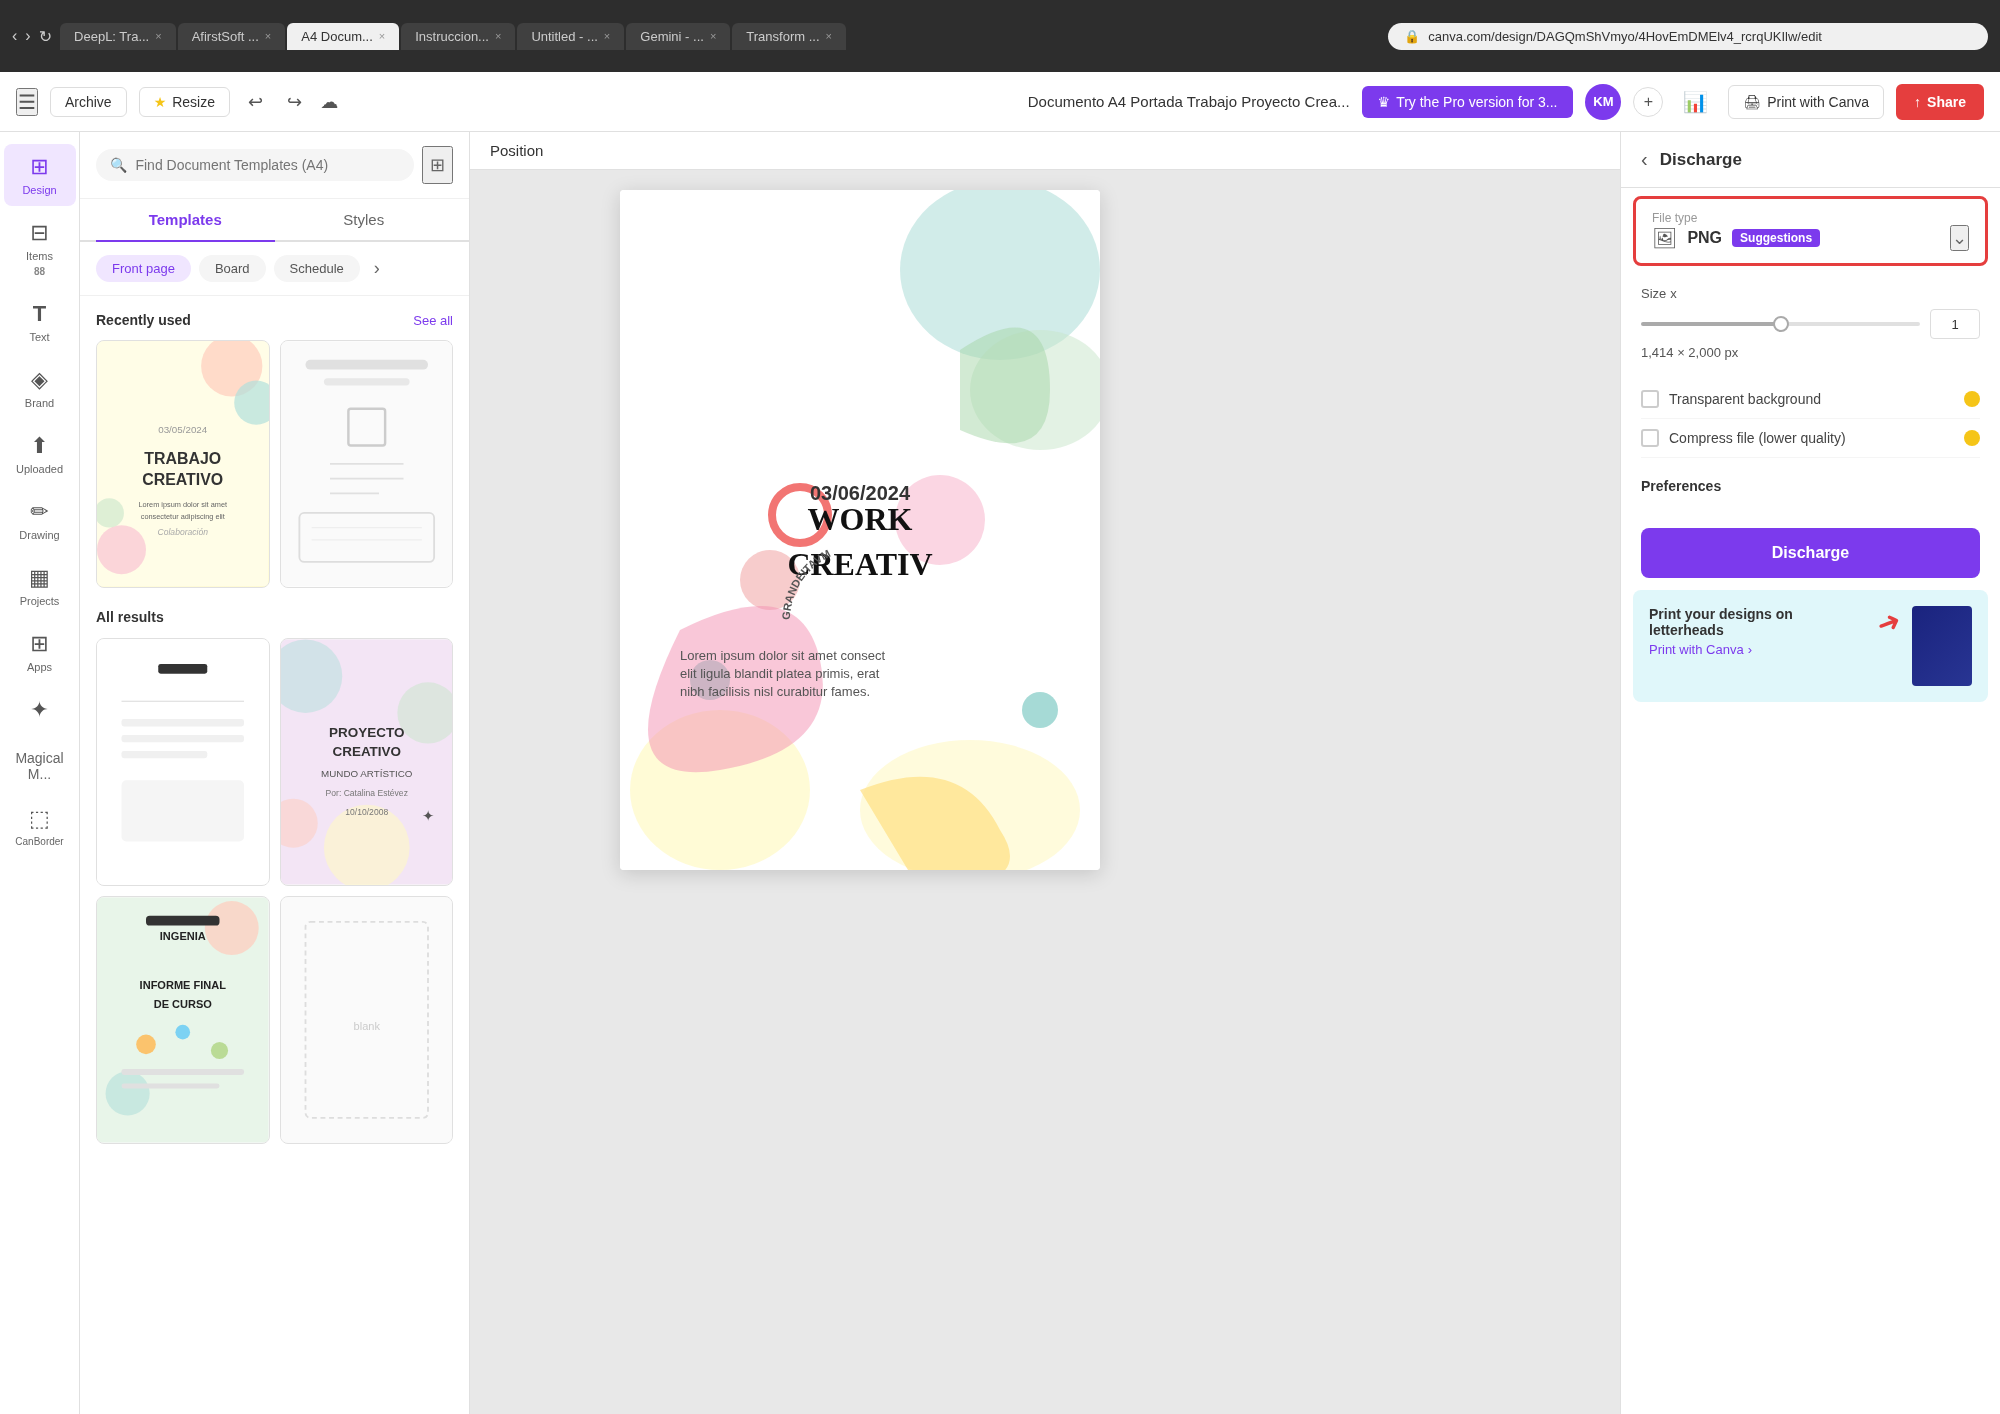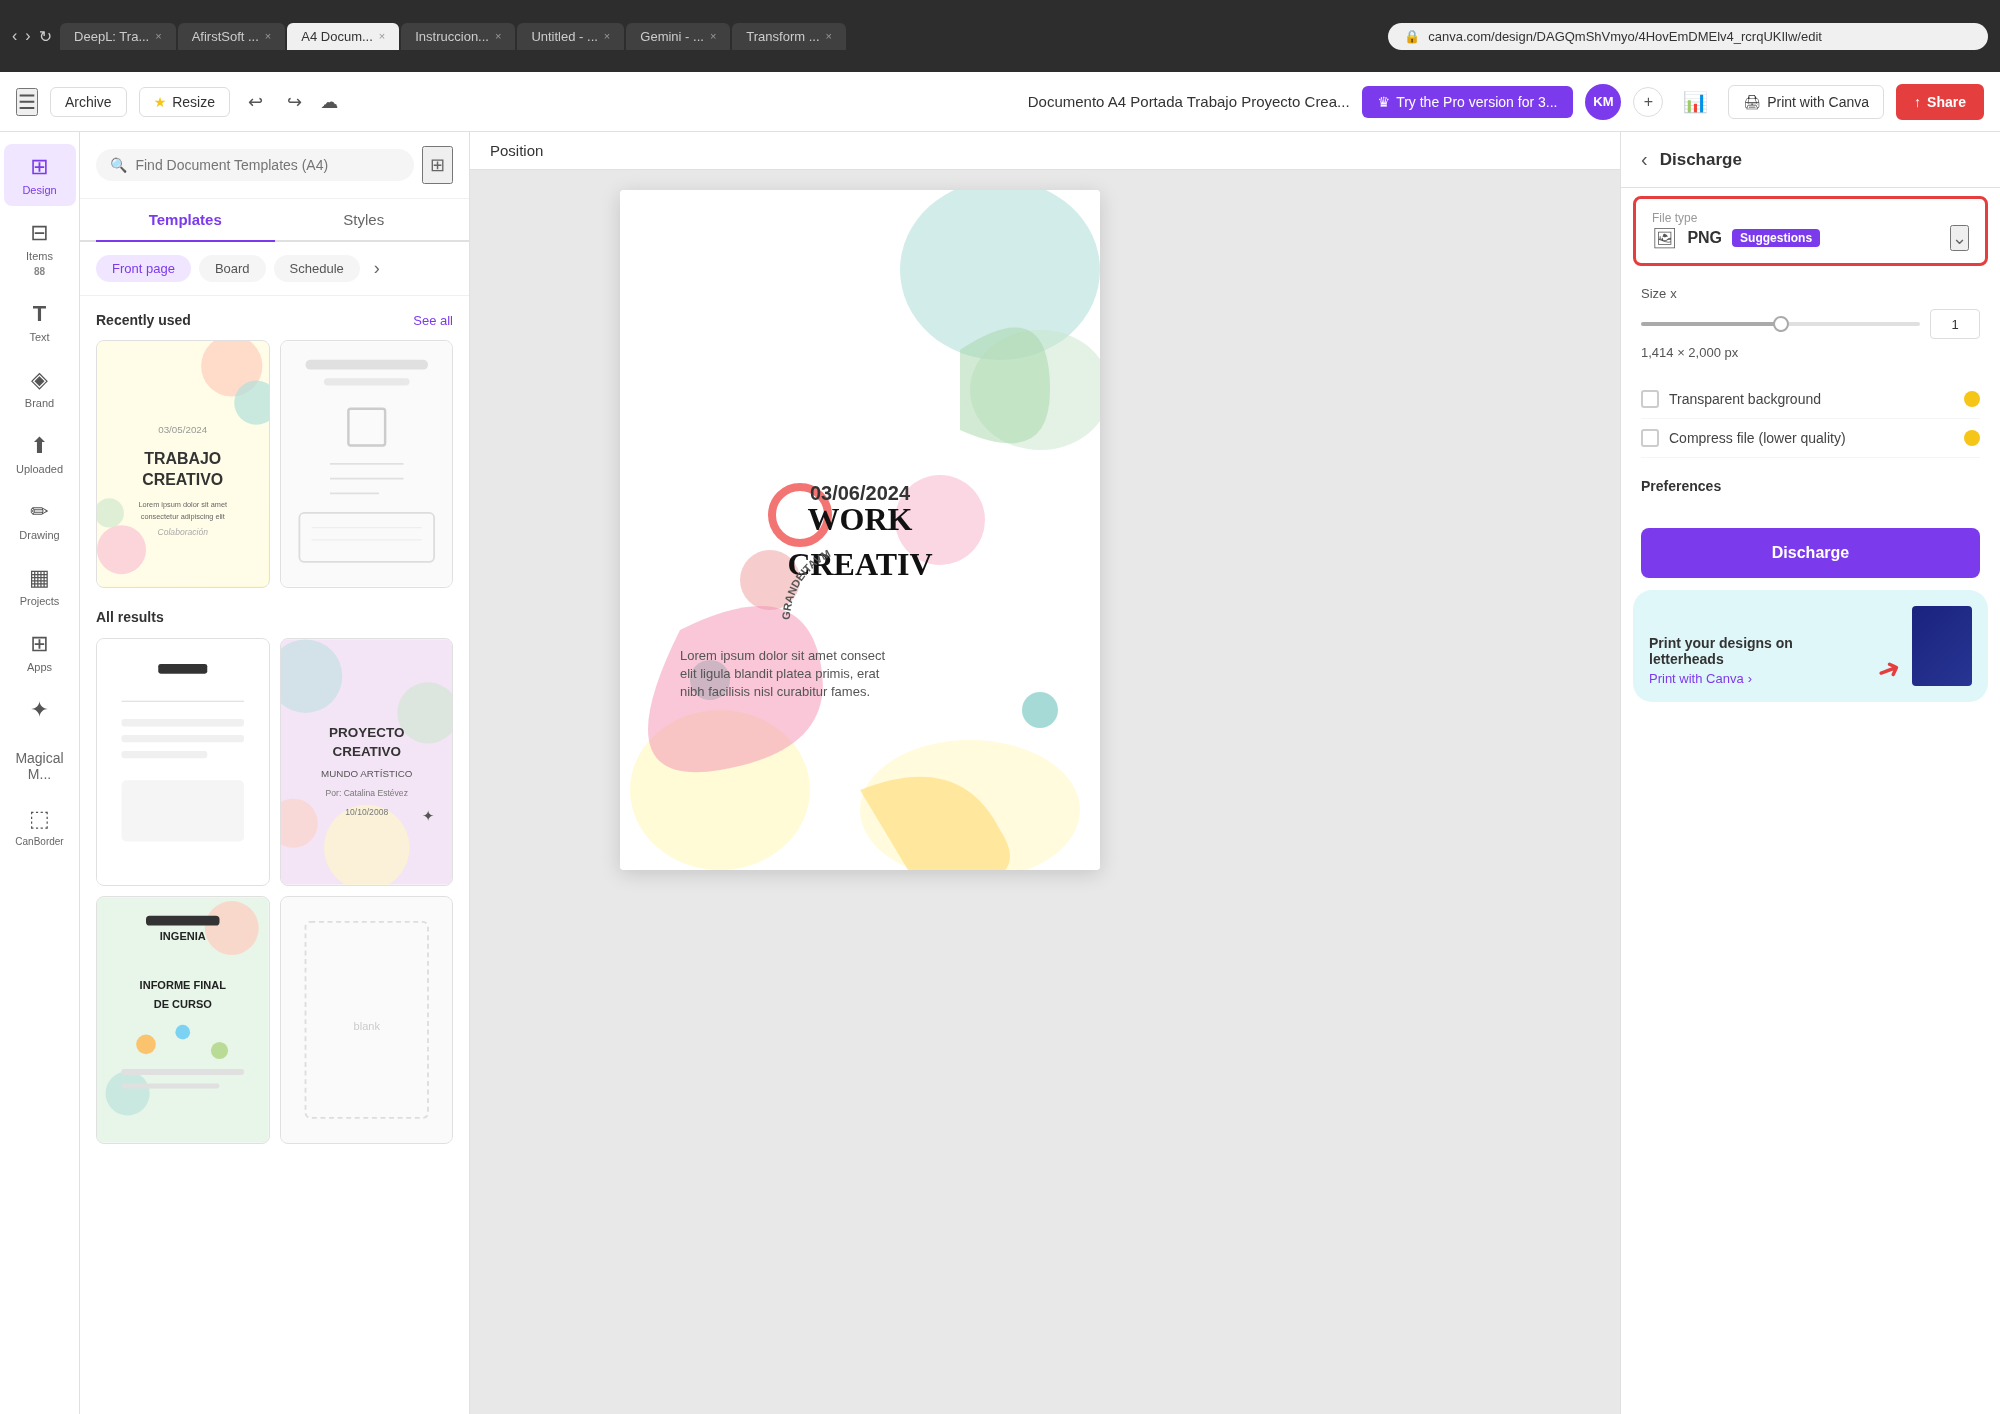--- a/index.html
+++ b/index.html
@@ -497,24 +497,24 @@
       font-size: 16px;
       font-weight: 600;
       cursor: pointer;
       width: calc(100% - 40px);
       text-align: center;
     }
 
     .print-promo {
       margin: 0 12px 12px;
       background: #e0f7fa;
-      border-radius: 19px;
+      border-radius: 8px;
       padding: 16px;
       display: flex;
-      align-items: flex-end;
+      align-items: flex-start;
       gap: 12px;
       position: relative;
       overflow: hidden;
     }
     .print-promo-text { flex: 1; }
     .print-promo-title { font-size: 14px; font-weight: 700; color: #333; margin-bottom: 4px; }
     .print-promo-link {
       font-size: 13px;
       color: #7c3aed;
       cursor: pointer;

